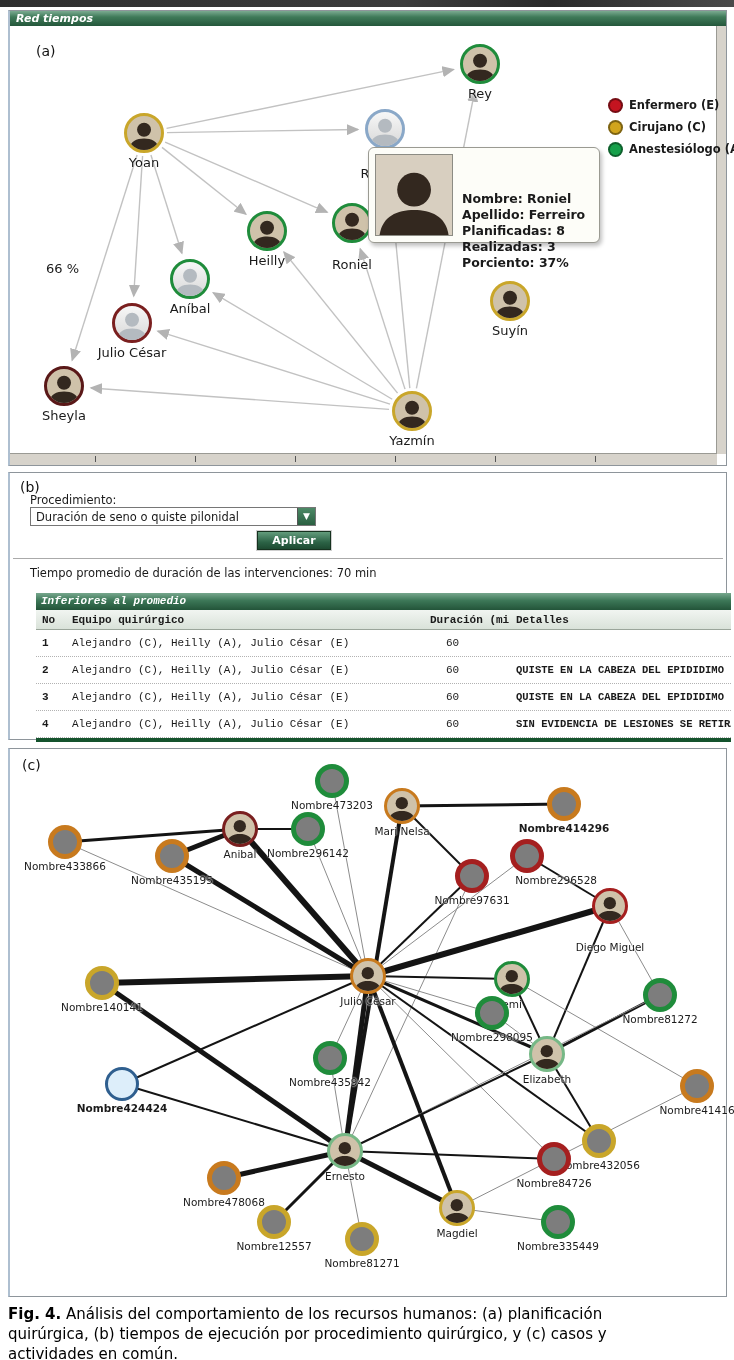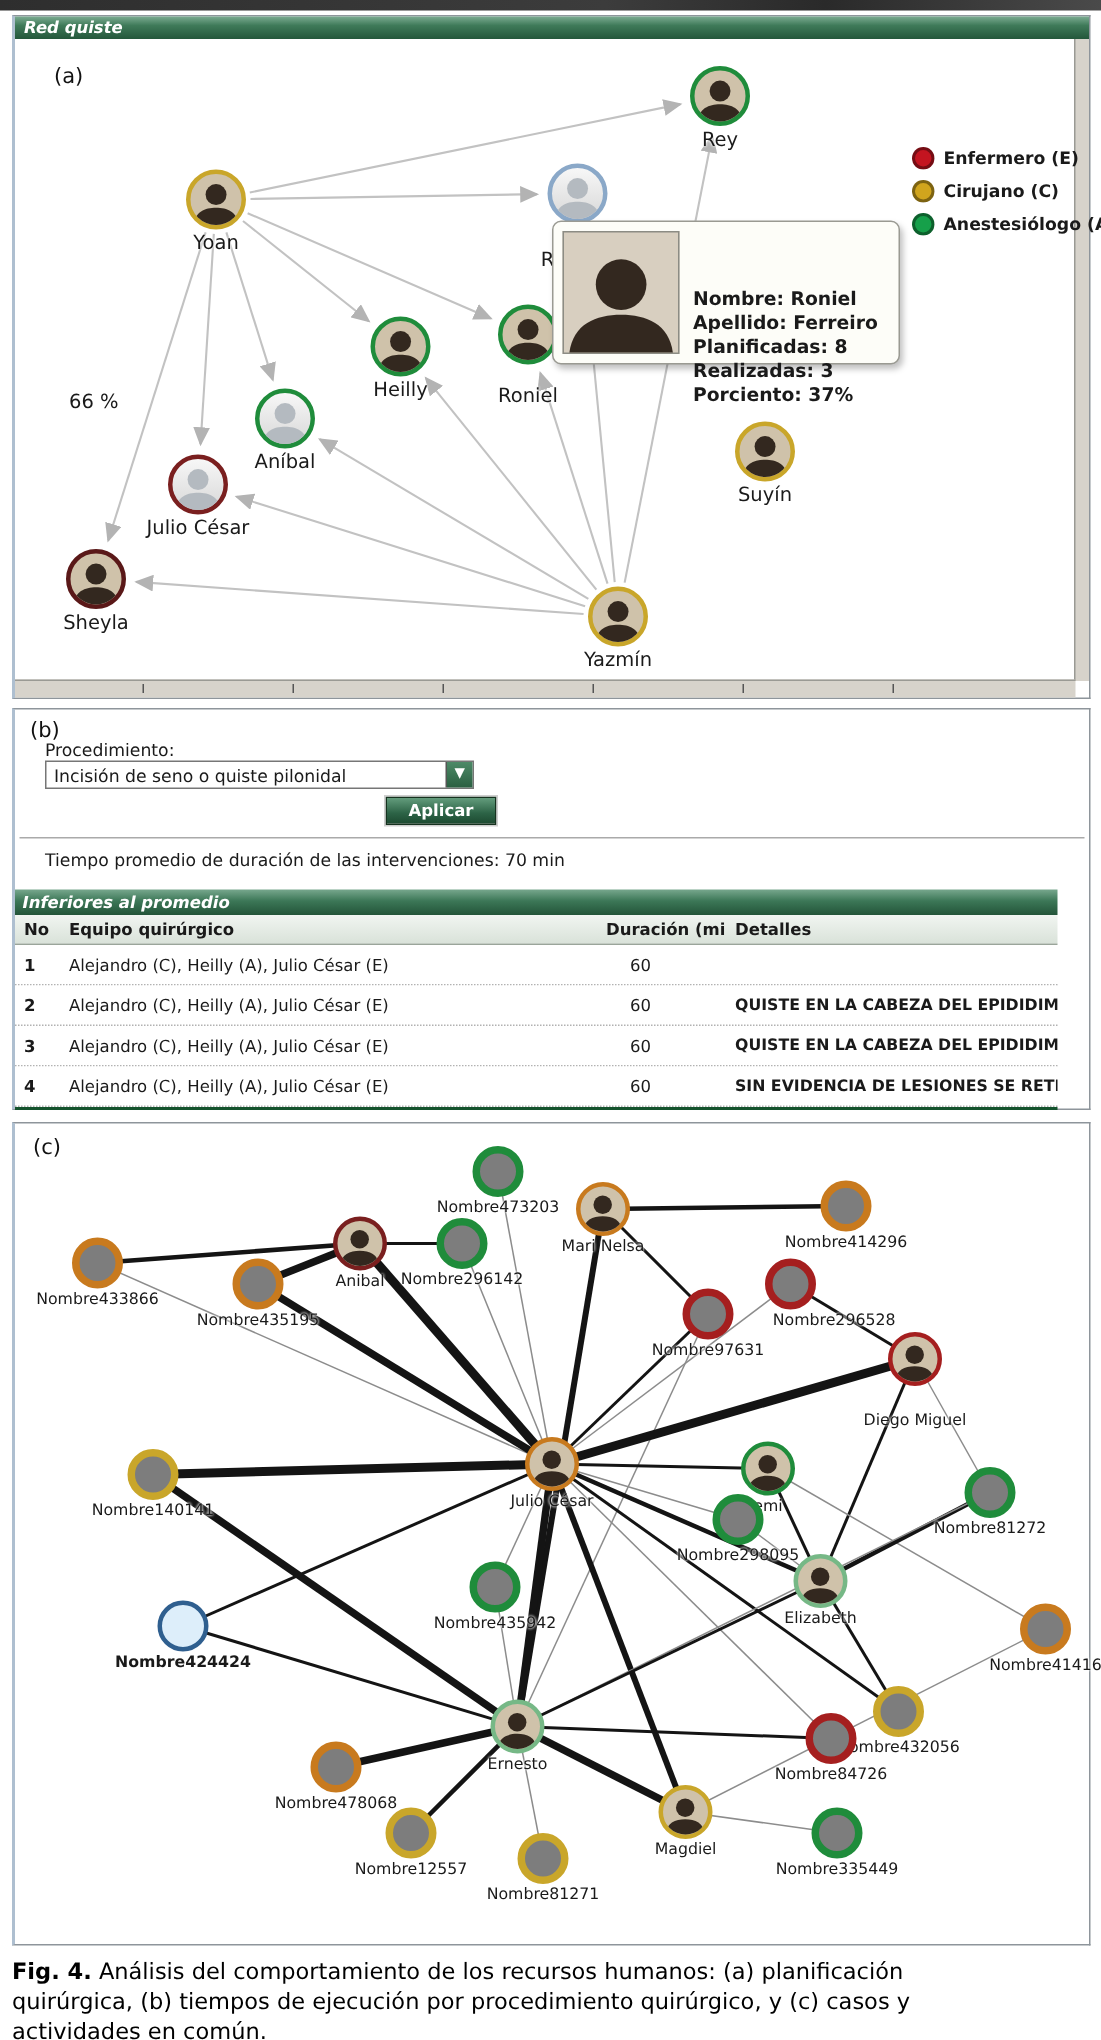--- a/index.html
+++ b/index.html
@@ -30,41 +30,41 @@
   #hscroll{position:absolute;left:0;bottom:0;height:11px;right:9px;background:#d7d3cb;border-top:1px solid #9a9a94;}
   .tick{position:absolute;top:2px;width:1px;height:6px;background:#555;}
   
   #procLabel{position:absolute;left:20px;top:20px;font-size:11.5px;}
   #procSelect{position:absolute;left:20px;top:34px;width:286px;height:19px;border:1px solid #767676;background:#fff;box-sizing:border-box;display:flex;align-items:center;}
   #procSelect .selval{font-size:11.5px;padding-left:5px;flex:1;white-space:nowrap;overflow:hidden;}
   #procSelect .selbtn{width:17px;height:17px;background:linear-gradient(180deg,#4d8a67,#2a5f41);color:#fff;font-size:9px;text-align:center;line-height:17px;border-left:1px solid #555;flex:none;}
   #applyBtn{position:absolute;left:247px;top:58px;width:74px;height:19px;background:linear-gradient(180deg,#639c7c 0%,#2c6346 60%,#1d4a31 100%);color:#fff;font-weight:bold;font-size:11px;border:1px solid #16321f;outline:1px solid #cfcfcf;cursor:pointer;font-family:"DejaVu Sans",sans-serif;}
   #dividerB{position:absolute;left:3px;right:3px;top:85px;border-top:1px solid #aaa;}
   #summaryB{position:absolute;left:20px;top:93px;font-size:11.5px;font-weight:normal;}
-  #tableB{position:absolute;left:0;top:120px;width:695px;border-bottom:2px solid #14532d;}
+  #tableB{position:absolute;left:26px;top:120px;width:695px;border-bottom:4px solid #14532d;font-family:Liberation Mono, monospace;}
   .ttitle{height:17px;background:linear-gradient(180deg,#77a78d 0%,#3c7757 45%,#235439 100%);color:#fff;font-size:11px;font-weight:bold;font-style:italic;line-height:17px;padding-left:5px;}
   .trow{display:grid;grid-template-columns:30px 358px 86px auto;align-items:center;}
   .thead{height:19px;background:linear-gradient(180deg,#f1f5f1,#d9e2d9);border-bottom:1px solid #9aa59a;font-weight:bold;font-size:11px;}
   .tdata{height:26px;border-bottom:1px dotted #b2b2b2;font-size:11px;background:#fff;}
   .trow>div{padding-left:6px;white-space:nowrap;overflow:hidden;}
   .cell-no{font-weight:bold;}
   .cell-dur{padding-left:22px !important;}
   .cell-det{font-weight:bold;font-size:10.5px;}
   
   #caption{position:absolute;left:8px;top:1305px;width:600px;font-size:15px;line-height:1.33;margin:0;color:#000;}
 </style>
 </head>
 <body>
 
 <div id="page">
   <div id="topstrip"></div>
 
   <section id="panelA" class="panel">
     <div class="titlebar">
-      <span>Red quiste</span>
+      <span>Red tiempos</span>
     </div>
     <div class="corner-label" style="left:26px;top:32px;">(a)</div>
     <svg id="svgA" class="edges" width="719" height="456">
       <defs>
         <marker id="arrowA" markerWidth="10" markerHeight="8" refX="8" refY="4" orient="auto">
           <path d="M0,0 L9,4 L0,8 z" fill="#b3b3b3"></path>
         </marker>
       </defs>
       <g id="edgesA">
           <line x1="156.52984625578569" y1="117.37333514390116" x2="443.55191961277336" y2="58.43130222237691" stroke="#c2c2c2" stroke-width="1.4" marker-end="url(#arrowA)"></line>
@@ -193,21 +193,21 @@
         <div class="tick" style="left: 385px;"></div>
         <div class="tick" style="left: 485px;"></div>
         <div class="tick" style="left: 585px;"></div>
       </div>
   </section>
 
   <section id="panelB" class="panel">
     <div class="corner-label" style="left:10px;top:6px;">(b)</div>
     <div id="procLabel">Procedimiento:</div>
     <div id="procSelect">
-      <span class="selval">Incisión de seno o quiste pilonidal</span>
+      <span class="selval">Duración de seno o quiste pilonidal</span>
       <span class="selbtn">▼</span>
     </div>
     <button id="applyBtn">Aplicar</button>
     <div id="dividerB"></div>
     <div id="summaryB">Tiempo promedio de duración de las intervenciones: 70 min</div>
     <div id="tableB">
       <div class="ttitle">Inferiores al promedio</div>
       <div class="trow thead" id="theadRow">
           <div>No</div>
           <div>Equipo quirúrgico</div>
@@ -311,21 +311,21 @@
         <div class="gnode" style="left: 305px; top: 15px; width: 34px; height: 34px; border: 5px solid rgb(31, 140, 59); background: rgb(125, 125, 125);"></div>
         <div class="glabel c-label" style="left: 252px; top: 50px; width: 140px;">Nombre473203</div>
         <div class="gnode" style="left: 374px; top: 39px; width: 36px; height: 36px; border: 3px solid rgb(200, 122, 30); background: rgb(207, 194, 170);">
           <svg viewBox="0 0 24 24">
             <circle cx="12" cy="8" r="4.4" fill="#33281f"></circle>
             <path d="M2.5 22 C2.5 15.5 7 13.5 12 13.5 C17 13.5 21.5 15.5 21.5 22 Z" fill="#33281f"></path>
           </svg>
         </div>
         <div class="glabel c-label" style="left: 322px; top: 76px; width: 140px;">Mari Nelsa</div>
         <div class="gnode" style="left: 537px; top: 38px; width: 34px; height: 34px; border: 5px solid rgb(200, 122, 30); background: rgb(125, 125, 125);"></div>
-        <div class="glabel c-label" style="left: 484px; top: 73px; width: 140px;">Nombre414296</div>
+        <div class="glabel c-label" style="left: 484px; top: 73px; width: 140px; font-weight: bold;">Nombre414296</div>
         <div class="gnode" style="left: 500px; top: 90px; width: 34px; height: 34px; border: 5px solid rgb(165, 31, 31); background: rgb(125, 125, 125);"></div>
         <div class="glabel c-label" style="left: 447px; top: 125px; width: 140px; text-align: right;">Nombre296528</div>
         <div class="gnode" style="left: 445px; top: 110px; width: 34px; height: 34px; border: 5px solid rgb(165, 31, 31); background: rgb(125, 125, 125);"></div>
         <div class="glabel c-label" style="left: 392px; top: 145px; width: 140px;">Nombre97631</div>
         <div class="gnode" style="left: 582px; top: 139px; width: 36px; height: 36px; border: 3px solid rgb(165, 31, 31); background: rgb(207, 194, 170);">
           <svg viewBox="0 0 24 24">
             <circle cx="12" cy="8" r="4.4" fill="#33281f"></circle>
             <path d="M2.5 22 C2.5 15.5 7 13.5 12 13.5 C17 13.5 21.5 15.5 21.5 22 Z" fill="#33281f"></path>
           </svg>
         </div>

